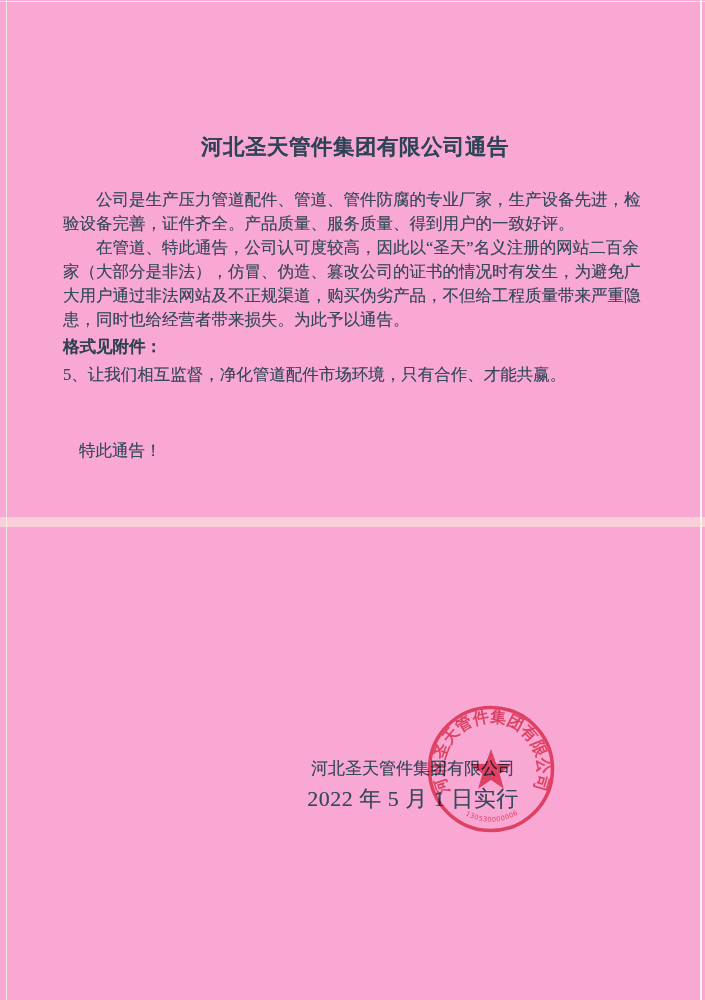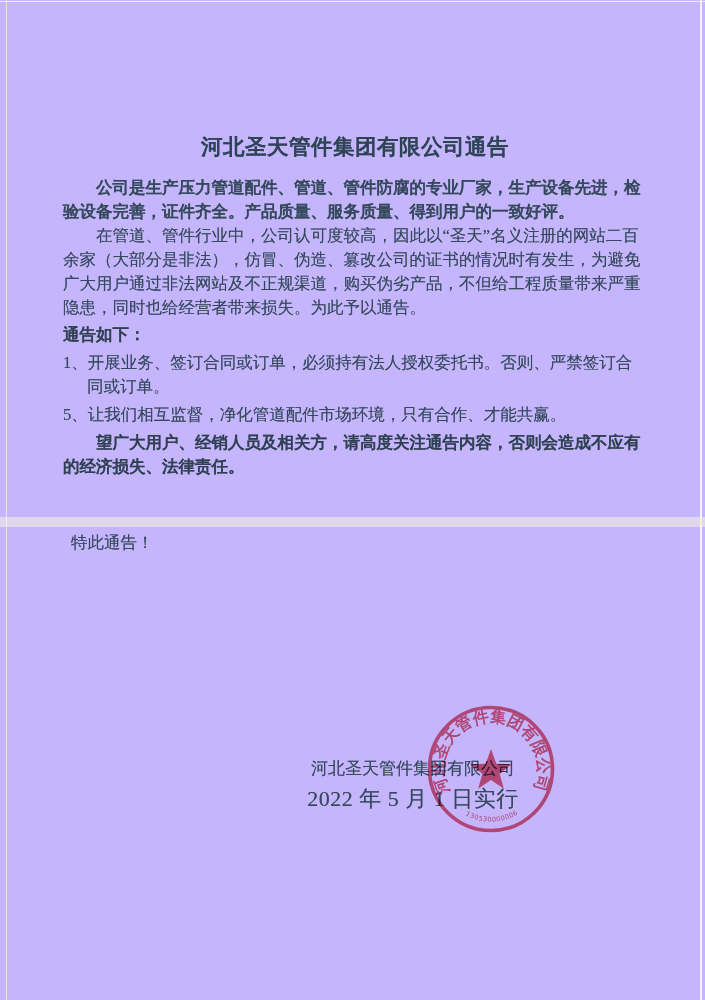--- a/index.html
+++ b/index.html
@@ -1,45 +1,45 @@
 <!DOCTYPE html>
 <html><head>
 <meta charset="utf-8">
 <style>
   html,body{margin:0;padding:0;}
   body{
     width:705px;height:1000px;position:relative;overflow:hidden;
     background:#fbfbfa;
     font-family:"Liberation Serif","DejaVu Serif",serif;
   }
-  .page{position:absolute;inset:0;background:#c4b5fd;}
+  .page{position:absolute;inset:0;background:#f9a8d4;}
   .edge-left{position:absolute;left:6px;top:0;width:1px;height:100%;background:#e6e6e3;}
   .edge-top{position:absolute;left:0;top:1px;width:100%;height:1px;background:#f0f0ed;}
   .edge-right{position:absolute;left:700px;top:0;width:2px;height:100%;background:#f2f2ef;}
   .scan-band{position:absolute;left:0;top:517px;width:100%;height:10px;background:#f9f1dd;opacity:.55;}
   .content{
     position:absolute;left:63px;top:0;width:584px;
     color:#36495c;font-size:16.5px;line-height:24px;
     text-shadow:0 0 .6px rgba(54,73,92,.55);
   }
   h1.title{
     margin:134px 0 0 0;text-align:center;
     font-size:21.5px;line-height:26px;font-weight:bold;
     color:#2e4356;letter-spacing:.5px;
   }
   p.para{margin:0;text-indent:2em;}
-  p.para.first{margin-top:16px;font-weight:bold;}
+  p.para.first{margin-top:28px;}
   p.heading{margin:3px 0 0 0;font-weight:bold;text-indent:0;color:#2f4050;}
   .list-item{
     margin-top:4px;padding-left:24px;text-indent:-24px;
     white-space:pre-wrap;
   }
   .list-item .num{display:inline;}
   p.warning{margin:4px 0 0 0;font-weight:bold;text-indent:2em;color:#2f4050;}
-  p.closing{margin:52px 0 0 8px;text-indent:0;}
+  p.closing{margin:52px 0 0 16px;text-indent:0;}
   .signature{
     position:absolute;left:288px;top:756px;width:250px;
     text-align:center;color:#36495c;
     text-shadow:0 0 .6px rgba(54,73,92,.55);
   }
   .signature .company{font-size:17px;line-height:26px;}
   .signature .date{font-size:22px;line-height:26px;margin-top:4px;letter-spacing:.5px;}
   .seal{
     position:absolute;left:409px;top:687px;width:164px;height:164px;
     mix-blend-mode:multiply;opacity:.92;
@@ -52,28 +52,26 @@
 <div class="page">
   <div class="edge-top"></div>
   <div class="edge-left"></div>
   <div class="edge-right"></div>
   <div class="scan-band"></div>
 
   <div class="content">
     <h1 class="title">河北圣天管件集团有限公司通告</h1>
 
     <p class="para first">公司是生产压力管道配件、管道、管件防腐的专业厂家，生产设备先进，检验设备完善，证件齐全。产品质量、服务质量、得到用户的一致好评。</p>
-    <p class="para">在管道、管件行业中，公司认可度较高，因此以“圣天”名义注册的网站二百余家（大部分是非法），仿冒、伪造、篡改公司的证书的情况时有发生，为避免广大用户通过非法网站及不正规渠道，购买伪劣产品，不但给工程质量带来严重隐患，同时也给经营者带来损失。为此予以通告。</p>
+    <p class="para">在管道、特此通告，公司认可度较高，因此以“圣天”名义注册的网站二百余家（大部分是非法），仿冒、伪造、篡改公司的证书的情况时有发生，为避免广大用户通过非法网站及不正规渠道，购买伪劣产品，不但给工程质量带来严重隐患，同时也给经营者带来损失。为此予以通告。</p>
 
-    <p class="heading">通告如下：</p>
+    <p class="heading">格式见附件：</p>
 
-    <div class="list-item"><span class="num">1、</span><span class="itext">开展业务、签订合同或订单，必须持有法人授权委托书。否则、严禁签订合同或订单。</span></div>
     <div class="list-item"><span class="num">5、</span><span class="itext">让我们相互监督，净化管道配件市场环境，只有合作、才能共赢。</span></div>
 
-    <p class="warning">望广大用户、经销人员及相关方，请高度关注通告内容，否则会造成不应有的经济损失、法律责任。</p>
     <p class="closing">特此通告！</p>
   </div>
 
   <div class="signature">
     <div class="company">河北圣天管件集团有限公司</div>
     <div class="date">2022 年 5 月 1 日实行</div>
   </div>
 
   <div class="seal">
     <svg width="164" height="164" viewBox="0 0 164 164">

